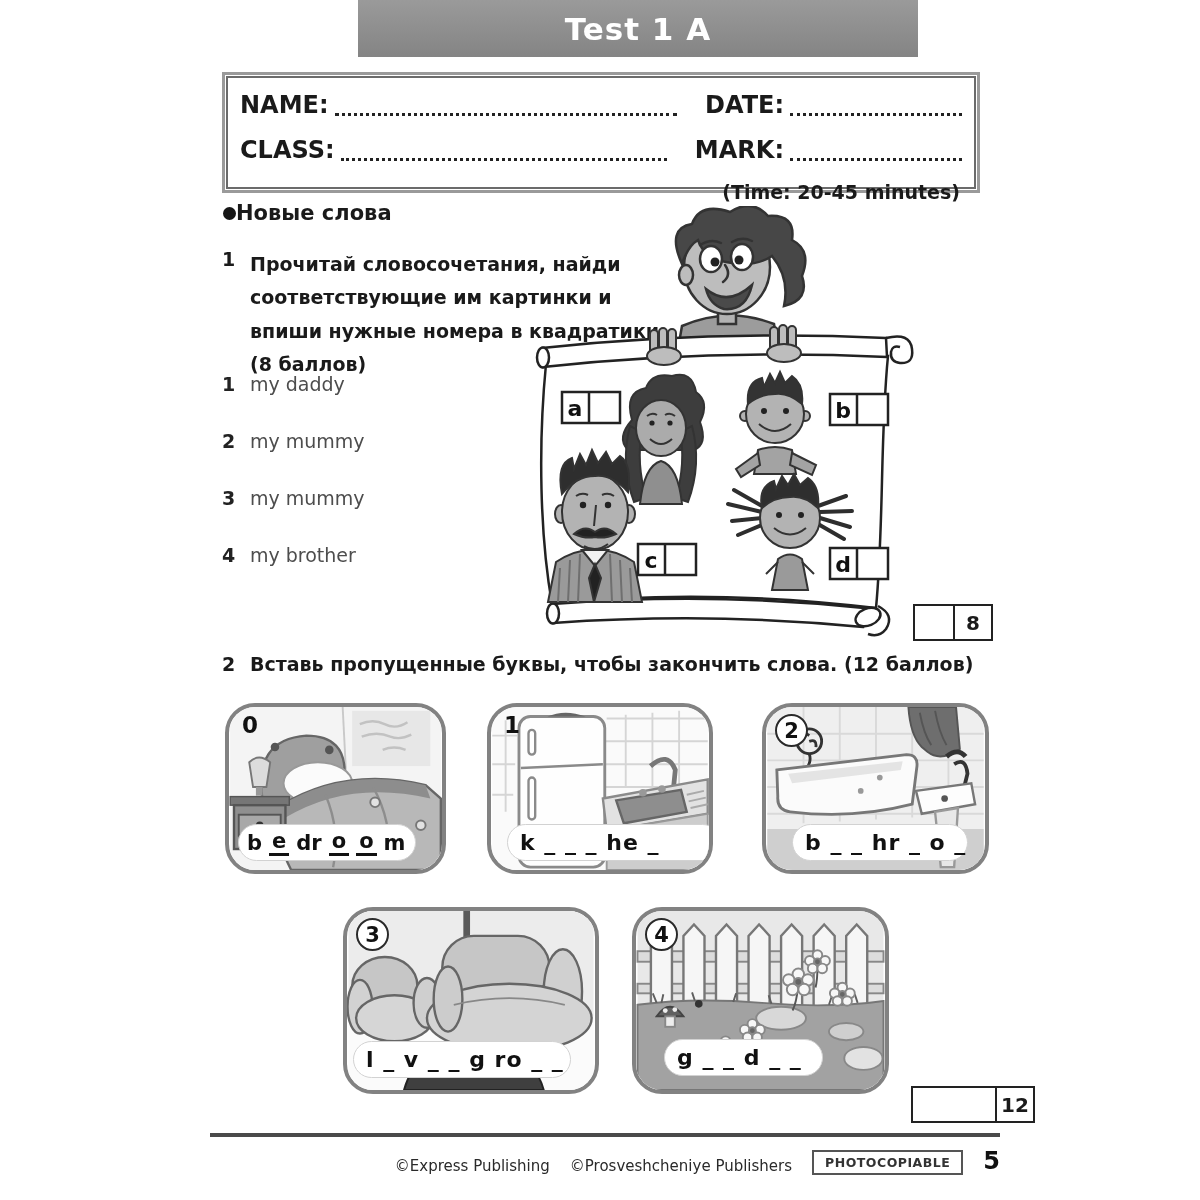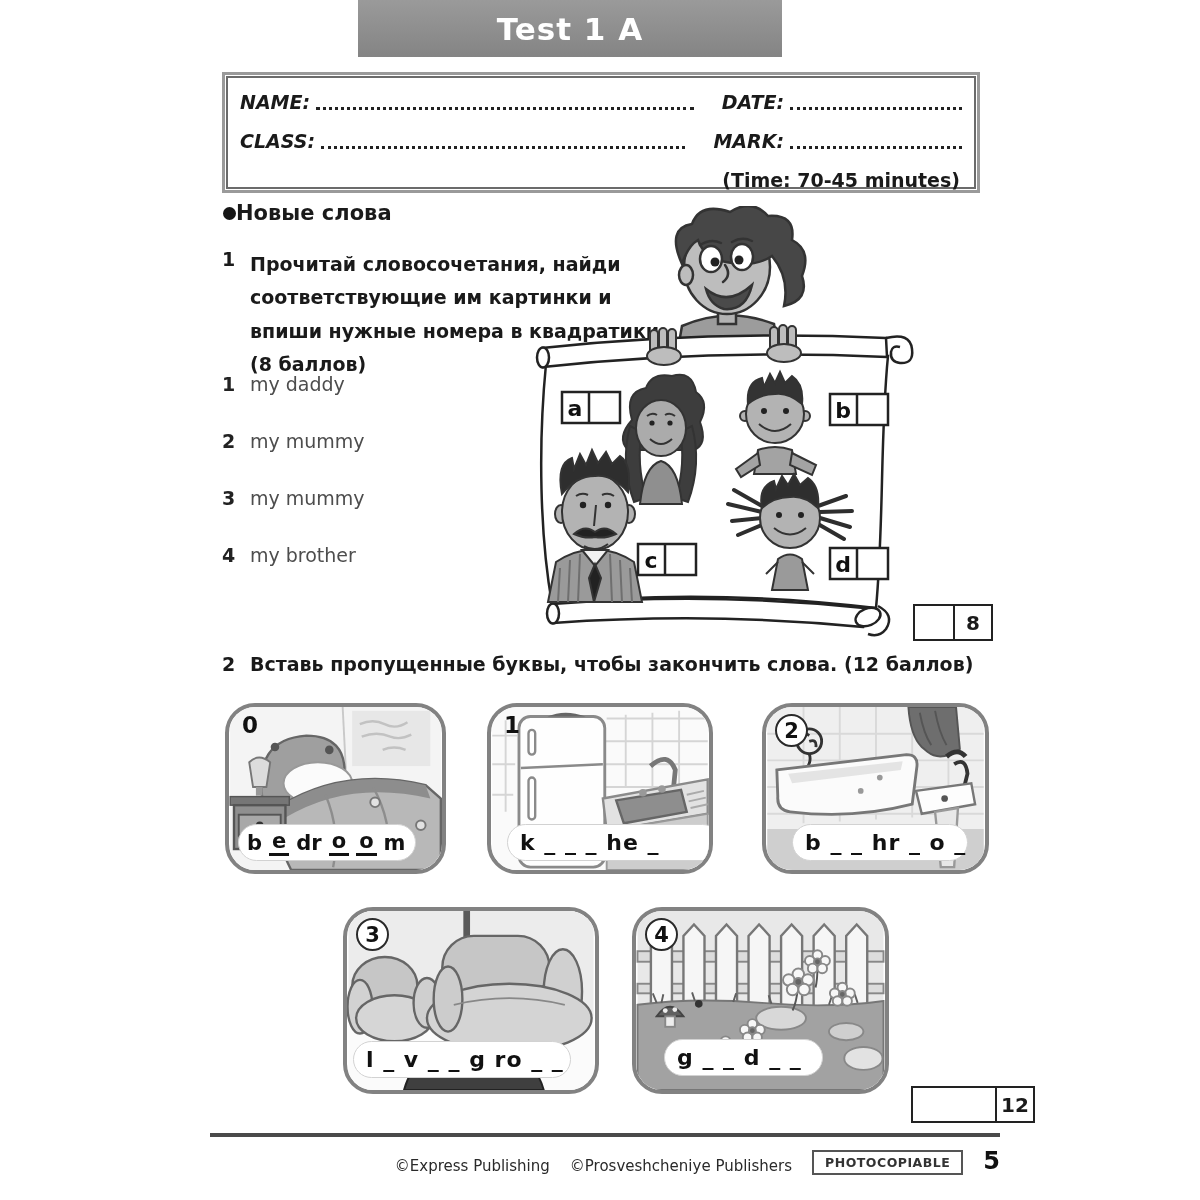--- a/index.html
+++ b/index.html
@@ -7,33 +7,33 @@
   body {
     background:#ffffff;
     font-family:"DejaVu Sans", sans-serif;
     color:#1a1a1a;
     position:relative;
     overflow:hidden;
   }
 
   
   .banner {
-    position:absolute; left:358px; top:0; width:424px; height:57px;
+    position:absolute; left:358px; top:0; width:560px; height:57px;
     background:linear-gradient(180deg,#9a9a9a,#848484);
     display:flex; align-items:center; justify-content:center;
     color:#fff; font-size:31px; font-weight:bold; letter-spacing:1px;
   }
 
   
   .formbox {
     position:absolute; left:222px; top:72px; width:758px; height:121px;
     border:3px solid #9a9a9a; background:#fff; padding:1px;
   }
   .formbox-inner { width:100%; height:100%; border:2px solid #6b6b6b; padding:13px 12px 6px 12px; }
-  .form-row { display:flex; align-items:flex-end; margin-bottom:17px; font-weight:bold; font-size:19px;font-style:italic; }
+  .form-row { display:flex; align-items:flex-end; margin-bottom:17px; font-weight:bold; font-size:24px; }
   .flabel { white-space:nowrap; }
   .dots { border-bottom:3.5px dotted #222; height:14px; }
   .grow { flex:1; margin:0 2px 3px 6px; }
   .col2 { margin-left:26px; }
   .d2 { width:172px; margin:0 0 3px 6px; }
   .time-note { text-align:right; font-weight:bold; font-size:19px; padding-right:2px; }
 
   
   .section-head { position:absolute; left:223px; top:201px; display:flex; align-items:center; }
   .bullet { width:13px; height:13px; border-radius:50%; background:#161616; }
@@ -117,21 +117,21 @@
         <span class="dots grow"></span>
         <span class="flabel col2">DATE:</span>
         <span class="dots d2"></span>
       </div>
       <div class="form-row">
         <span class="flabel">CLASS:</span>
         <span class="dots grow"></span>
         <span class="flabel col2">MARK:</span>
         <span class="dots d2"></span>
       </div>
-      <div class="time-note">(Time: 70-45 minutes)</div>
+      <div class="time-note">(Time: 20-45 minutes)</div>
     </div>
   </div>
 
   <div class="section-head">
     <span class="bullet"></span>
     <span class="section-title">Новые слова</span>
   </div>
 
   <div class="task-head t1">
     <span class="tnum">1</span>

